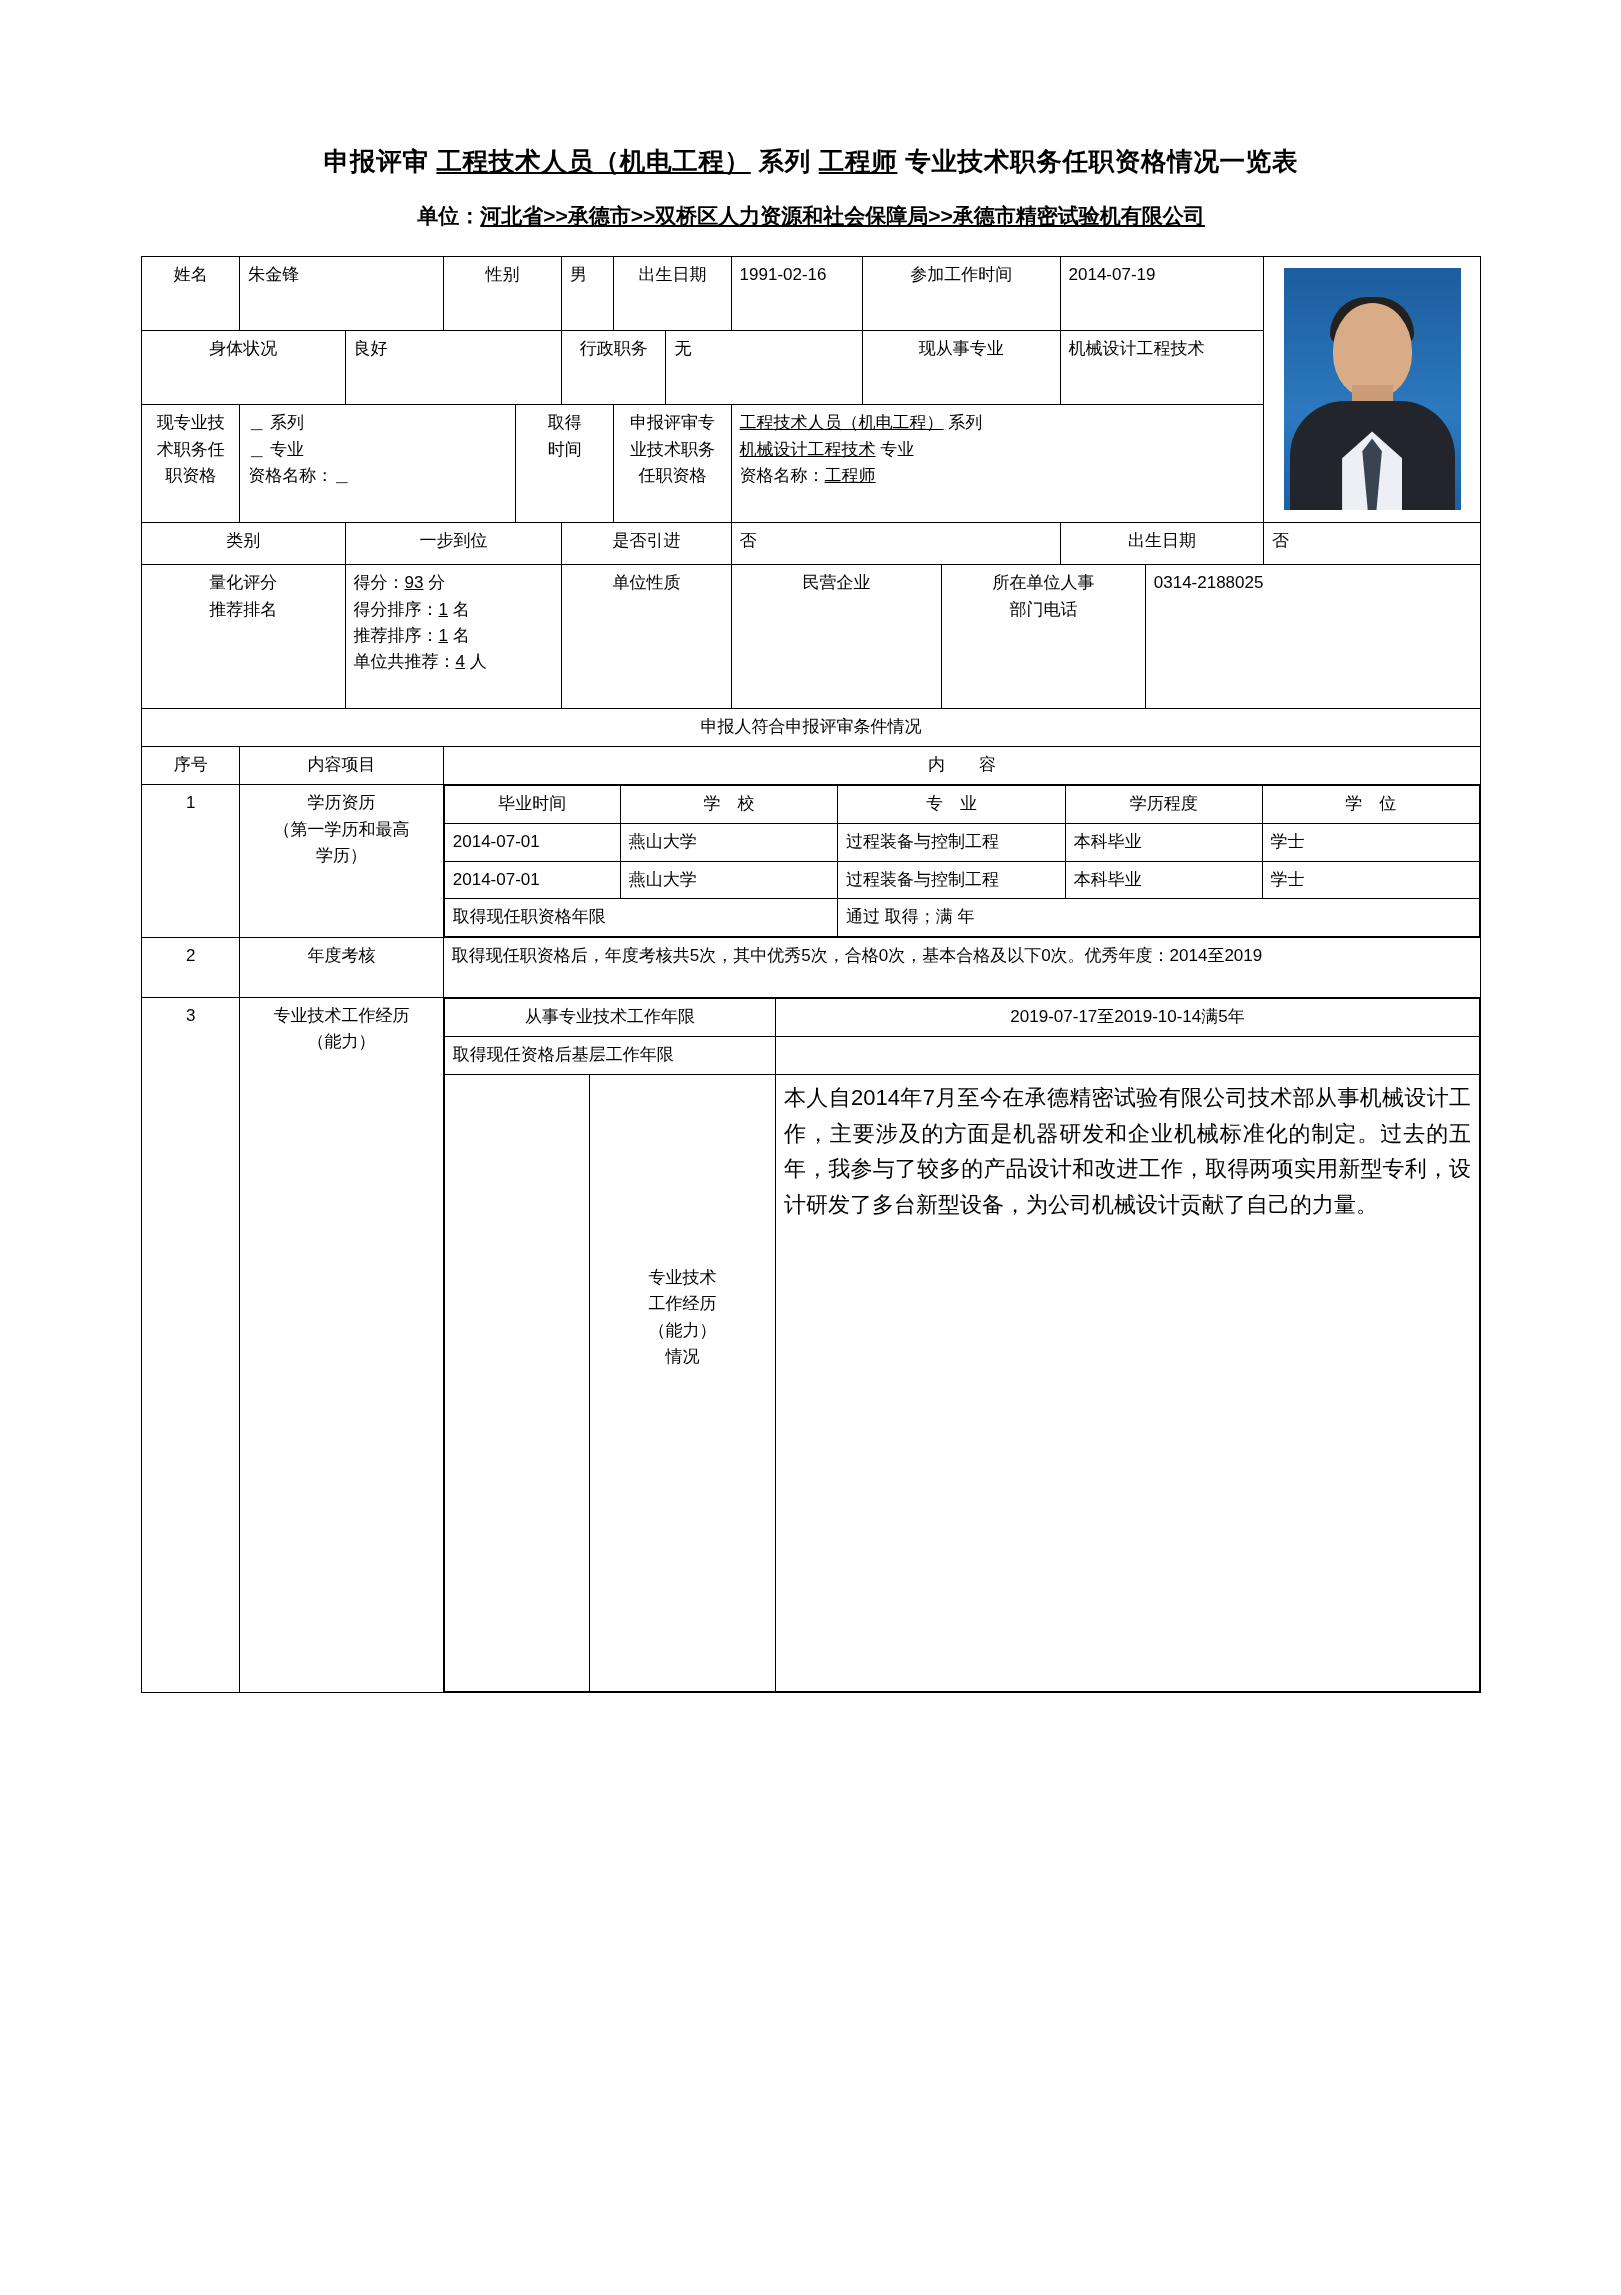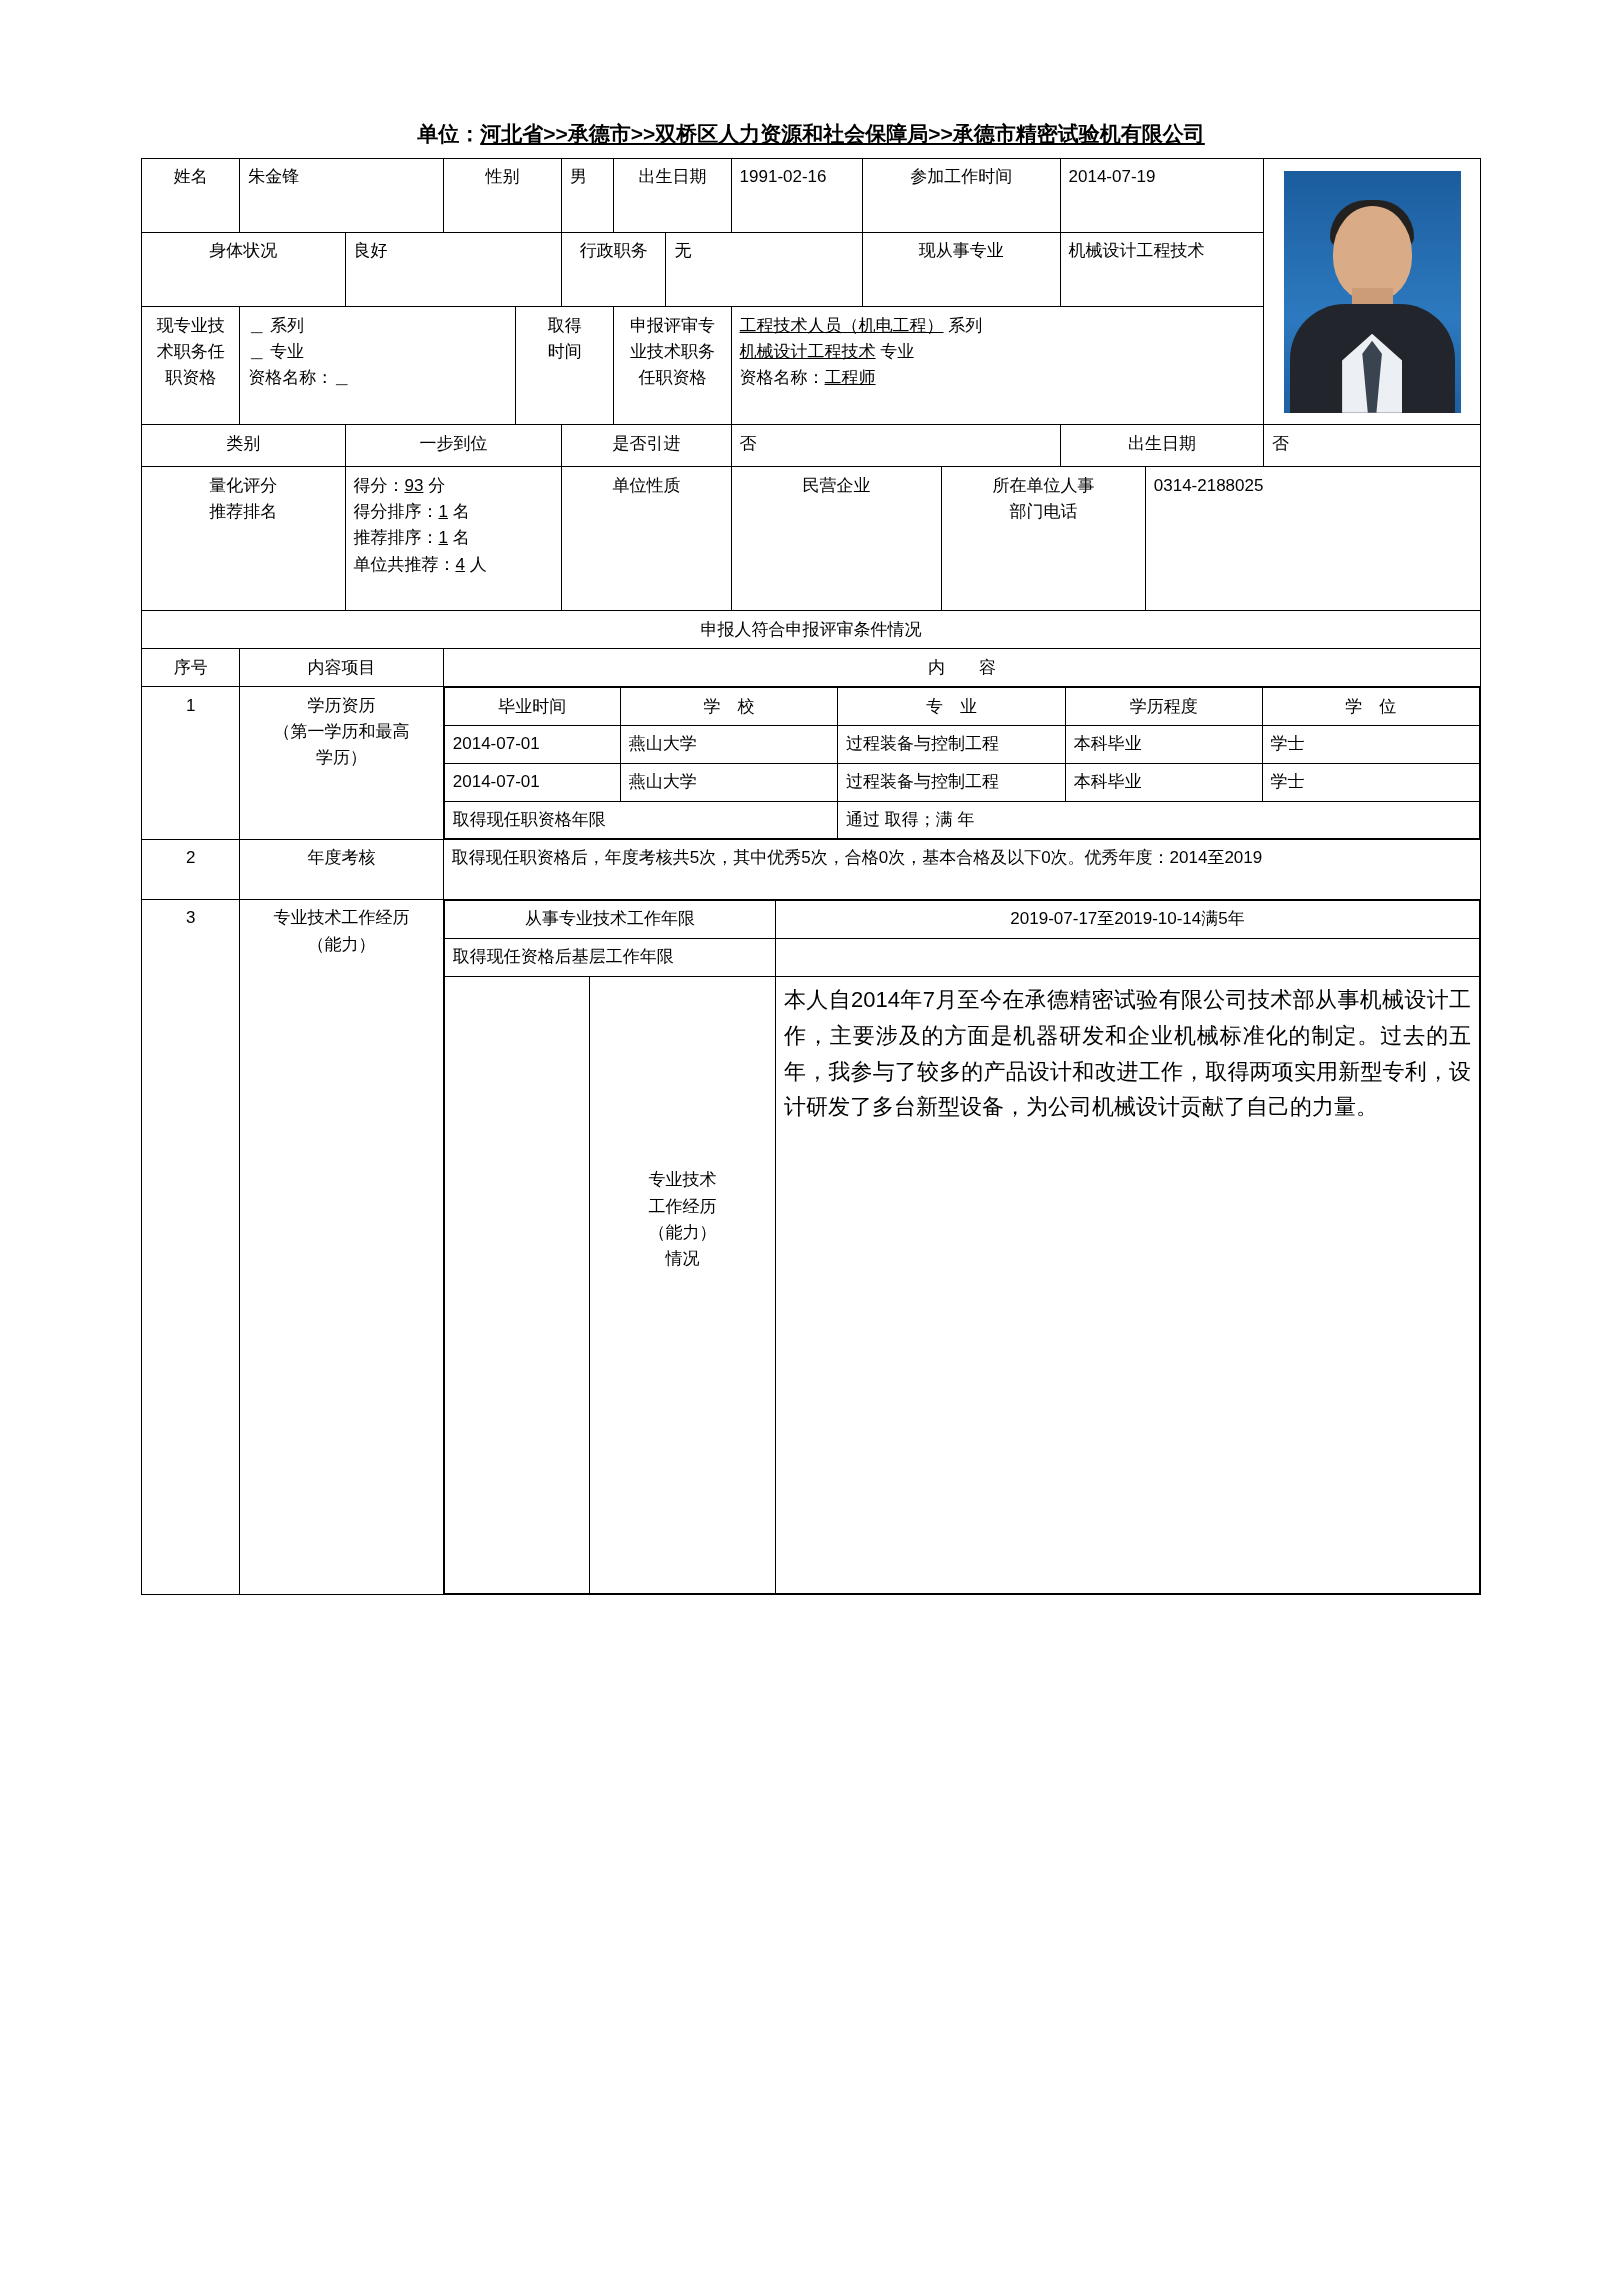--- a/index.html
+++ b/index.html
@@ -27,21 +27,21 @@
     margin: 46px 0 0 0;
     line-height: 1.4;
   }
   .doc-title .u {
     text-decoration: underline;
   }
   .doc-subtitle {
     text-align: center;
     font-size: 21px;
     font-weight: bold;
-    margin: 22px 0 10px 0;
+    margin: 22px 0 26px 0;
   }
   .doc-subtitle .u {
     text-decoration: underline;
     font-weight: bold;
   }
   table.main {
     border-collapse: collapse;
     width: 100%;
     table-layout: fixed;
   }
@@ -150,20 +150,27 @@
   .nb-left { border-left: none; }
   .nb-right { border-right: none; }
   .nb-top { border-top: none; text-align: center; }
   .nb-bottom { border-bottom: none; }
 </style>
 </head>
 <body>
 
 <div class="page">
 
+  <div class="doc-title">
+    <span>申报评审</span>
+    <span class="u">工程技术人员（机电工程）</span>
+    <span>系列</span>
+    <span class="u">工程师</span>
+    <span>专业技术职务任职资格情况一览表</span>
+  </div>
 
   <div class="doc-subtitle">
     <span>单位：</span><span class="u">河北省&gt;&gt;承德市&gt;&gt;双桥区人力资源和社会保障局&gt;&gt;承德市精密试验机有限公司</span>
   </div>
 
   <table class="main">
     <colgroup>
       <col style="width:98px">
       <col style="width:105px">
       <col style="width:98px">

